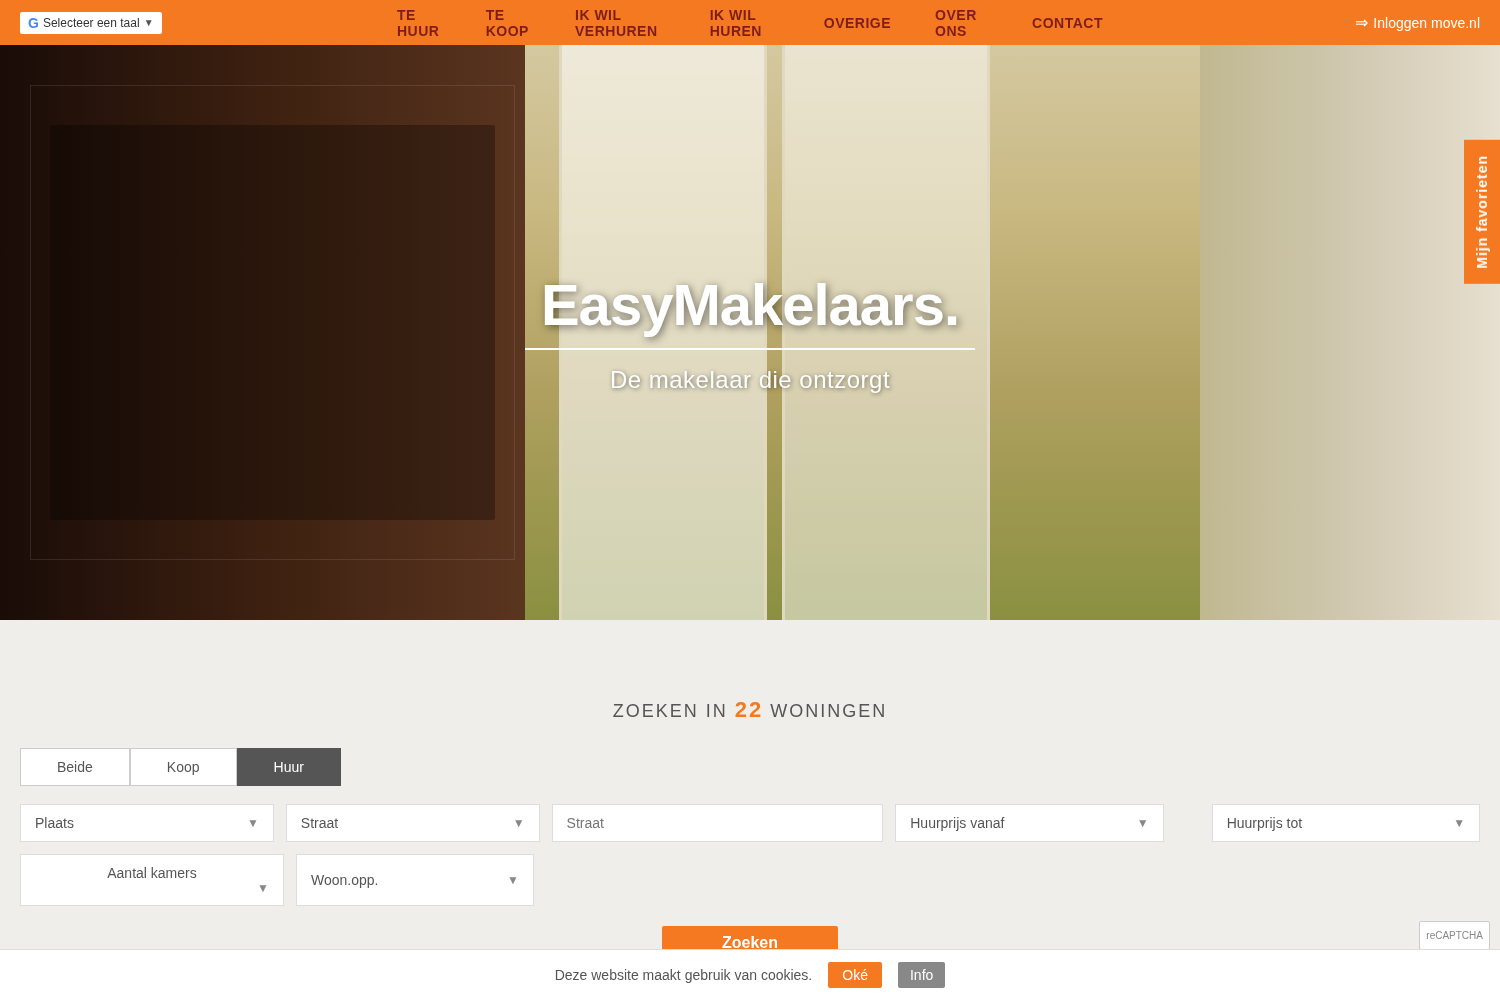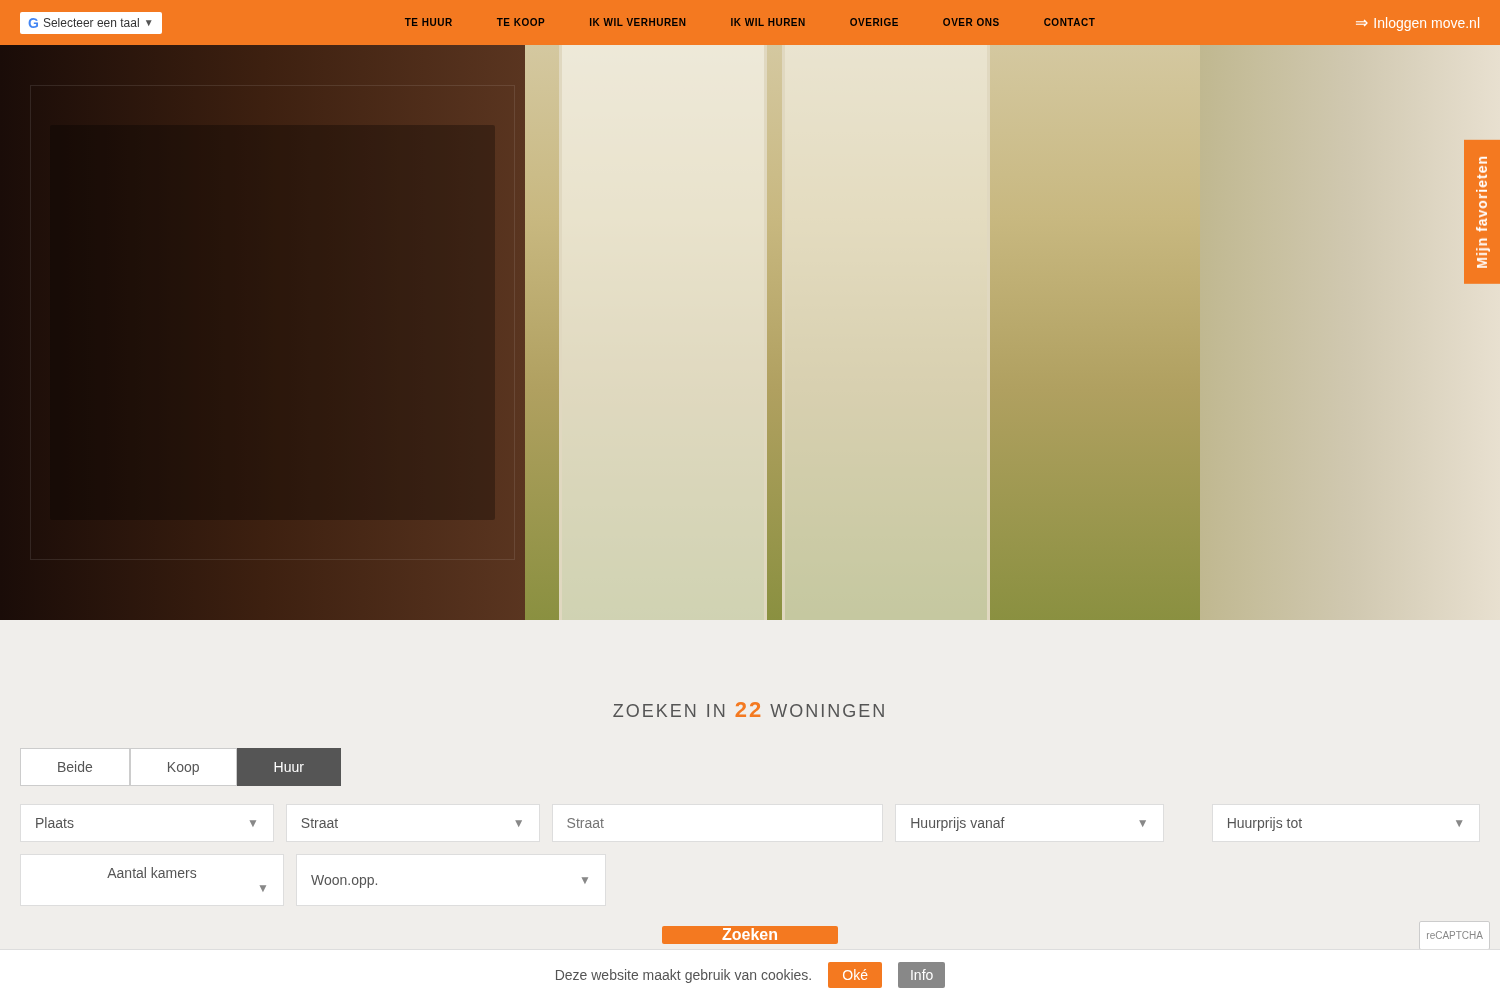--- a/index.html
+++ b/index.html
@@ -45,23 +45,23 @@
     }
     .nav-menu {
       display: flex;
       align-items: center;
       gap: 0;
       position: absolute;
       left: 50%;
       transform: translateX(-50%);
     }
     .nav-item {
-      color: #000000;
+      color: #7f1d1d;
       text-decoration: none;
-      font-size: 10px;
+      font-size: 14px;
       font-weight: 600;
       letter-spacing: 0.5px;
       padding: 0 22px;
       cursor: pointer;
     }
     .header-right {
       display: flex;
       align-items: center;
       color: white;
       font-size: 14px;
@@ -235,26 +235,26 @@
       margin-left: auto;
       color: #888;
       font-size: 12px;
     }
     .select-plaats { width: 260px; justify-content: space-between; }
     .select-straat { width: 260px; }
     .select-straat-input { width: 340px; border: 1px solid #ddd; background: white; padding: 10px 14px; font-size: 14px; color: #aaa; }
     .select-huurprijs-vanaf { width: 275px; gap: 34px; }
     .select-huurprijs-tot { width: 275px; margin-left: 36px; }
     .select-kamers { width: 264px; flex-direction: column; }
-    .select-woonopp { width: 310px; }
+    .select-woonopp { width: 238px; }
     .search-btn {
       background: #f47920;
       color: white;
       border: none;
-      padding: 0 60px;
+      padding: 8px 60px;
       font-size: 16px;
       font-weight: 600;
       cursor: pointer;
       border-radius: 2px;
       display: block;
       margin: 20px auto 0;
     }
 
     
     .bottom-banner {
@@ -346,20 +346,25 @@
     <span>Inloggen move.nl</span>
   </div>
 </header>
 
 <section class="hero">
   <div class="hero-bg">
     <div class="hero-panel-left"></div>
     <div class="hero-panel-center"></div>
     <div class="hero-panel-right"></div>
   </div>
+  <div class="hero-content">
+    <h1 class="hero-title">EasyMakelaars.</h1>
+    <div class="hero-underline"></div>
+    <p class="hero-subtitle">De makelaar die ontzorgt</p>
+  </div>
 </section>
 
 <div class="side-favorites">Mijn favorieten</div>
 
 <section class="search-section">
   <h2 class="search-heading">
     <span>ZOEKEN IN</span>
     <span class="count">22</span>
     <span>WONINGEN</span>
   </h2>

